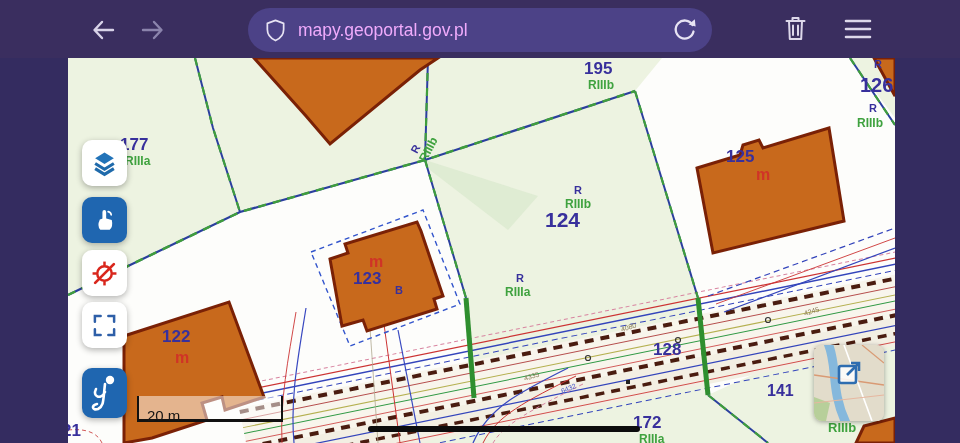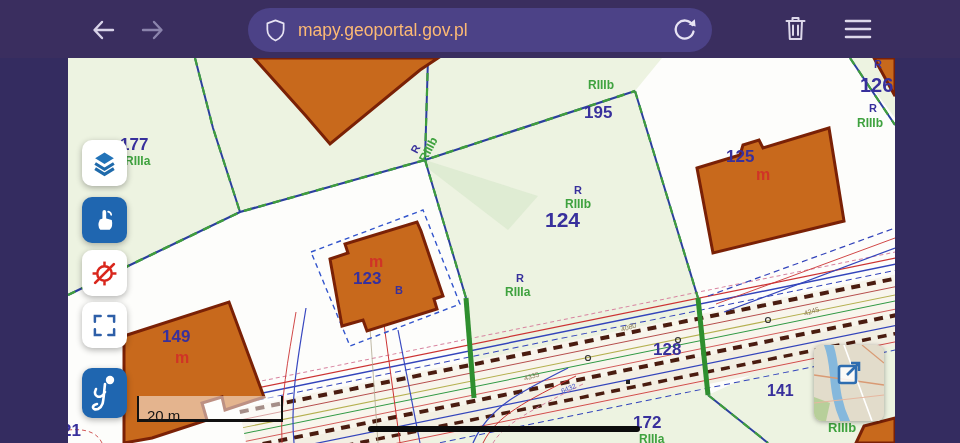--- a/index.html
+++ b/index.html
@@ -3,21 +3,21 @@
 <meta charset="utf-8">
 <style>
   * { margin:0; padding:0; box-sizing:border-box; }
   body { font-family:"Liberation Sans", sans-serif; background:#342c60; }
   .screen { position:relative; width:960px; height:443px; overflow:hidden; background:#342c60; }
 
   
   .topbar { position:absolute; left:0; top:0; width:960px; height:58px; background:#3a2e5f; }
   .url-pill { position:absolute; left:248px; top:8px; width:464px; height:44px; border-radius:22px;
               background:#4c4287; display:flex; align-items:center; padding:0 12px 0 16px; }
-  .url-text { color:#fdba74; font-size:17.5px; margin-left:11px; flex:1; white-space:nowrap; }
+  .url-text { color:#f0abfc; font-size:17.5px; margin-left:11px; flex:1; white-space:nowrap; }
   .tb-btn { position:absolute; top:15px; width:30px; height:30px; background:none; border:none; cursor:pointer; }
 
   
   .viewport { position:absolute; left:68px; top:58px; width:827px; height:385px; overflow:hidden;
               background:#edf3e1; }
   .map-svg { position:absolute; left:0; top:0; }
 
   .lbl { position:absolute; white-space:nowrap; line-height:1; transform-origin:left top; }
   .lbl-parcel { color:#38309c; font-weight:bold; font-size:17px; }
   .lbl-soil   { color:#3fa23f; font-weight:bold; font-size:12px; }
@@ -188,39 +188,39 @@
         <path d="M56,278 L161,244 L196,339 L157,352 L154,339 L134,345 L139,362 L84,380 L56,385 Z"></path>
         <path d="M629,110 L672,97 L675,87 L691,82 L695,90 L761,70 L776,163 L645,195 Z"></path>
         <polygon points="806,0 827,0 827,38"></polygon>
         <polygon points="796,368 827,360 827,385 788,385"></polygon>
       </g>
     </svg>
 
     <div id="map-labels">
         <span class="lbl lbl-parcel" style="left: 52px; top: 78px;">177</span>
         <span class="lbl lbl-soil" style="left: 57px; top: 97px;">RIIIa</span>
-        <span class="lbl lbl-parcel" style="left: 516px; top: 2px; margin-top: 44px;">195</span>
+        <span class="lbl lbl-parcel" style="left: 516px; top: 2px;">195</span>
         <span class="lbl lbl-soil" style="left: 520px; top: 21px;">RIIIb</span>
         <span class="lbl lbl-soilr" style="left: 806px; top: 1px;">R</span>
         <span class="lbl lbl-parcel" style="left: 792px; top: 17px; font-size: 20px;">126</span>
         <span class="lbl lbl-soilr" style="left: 801px; top: 45px;">R</span>
         <span class="lbl lbl-soil" style="left: 789px; top: 59px;">RIIIb</span>
         <span class="lbl lbl-parcel" style="left: 658px; top: 90px;">125</span>
         <span class="lbl lbl-bm" style="left: 688px; top: 109px;">m</span>
         <span class="lbl lbl-soilr" style="left: 506px; top: 127px;">R</span>
         <span class="lbl lbl-soil" style="left: 497px; top: 140px;">RIIIb</span>
         <span class="lbl lbl-parcel" style="left: 477px; top: 151px; font-size: 21px;">124</span>
         <span class="lbl lbl-soilr" style="left: 448px; top: 215px;">R</span>
         <span class="lbl lbl-soil" style="left: 437px; top: 228px;">RIIIa</span>
         <span class="lbl lbl-soilr" style="left: 341px; top: 92px; transform: rotate(-62deg);">R</span>
         <span class="lbl lbl-soil" style="left: 349px; top: 100px; transform: rotate(-62deg);">RIIIb</span>
         <span class="lbl lbl-bm" style="left: 301px; top: 196px;">m</span>
         <span class="lbl lbl-parcel" style="left: 285px; top: 212px;">123</span>
         <span class="lbl lbl-soilr" style="left: 327px; top: 227px;">B</span>
-        <span class="lbl lbl-parcel" style="left: 94px; top: 270px;">149</span>
+        <span class="lbl lbl-parcel" style="left: 94px; top: 270px;">122</span>
         <span class="lbl lbl-bm" style="left: 107px; top: 292px;">m</span>
         <span class="lbl lbl-parcel" style="left: 585px; top: 283px;">128</span>
         <span class="lbl lbl-parcel" style="left: 699px; top: 325px; font-size: 16px;">141</span>
         <span class="lbl lbl-parcel" style="left: 565px; top: 356px;">172</span>
         <span class="lbl lbl-soil" style="left: 571px; top: 375px;">RIIIa</span>
         <span class="lbl lbl-soil" style="left: 760px; top: 363px; font-size: 13px;">RIIIb</span>
         <span class="lbl lbl-parcel" style="left: -6px; top: 364px;">21</span>
         <span class="lbl lbl-annot" style="left: 552px; top: 268px; transform: rotate(-16deg);">4080</span>
         <span class="lbl lbl-annot" style="left: 455px; top: 317px; transform: rotate(-16deg);">4335</span>
         <span class="lbl lbl-annotb" style="left: 492px; top: 330px; transform: rotate(-22deg);">6432</span>

